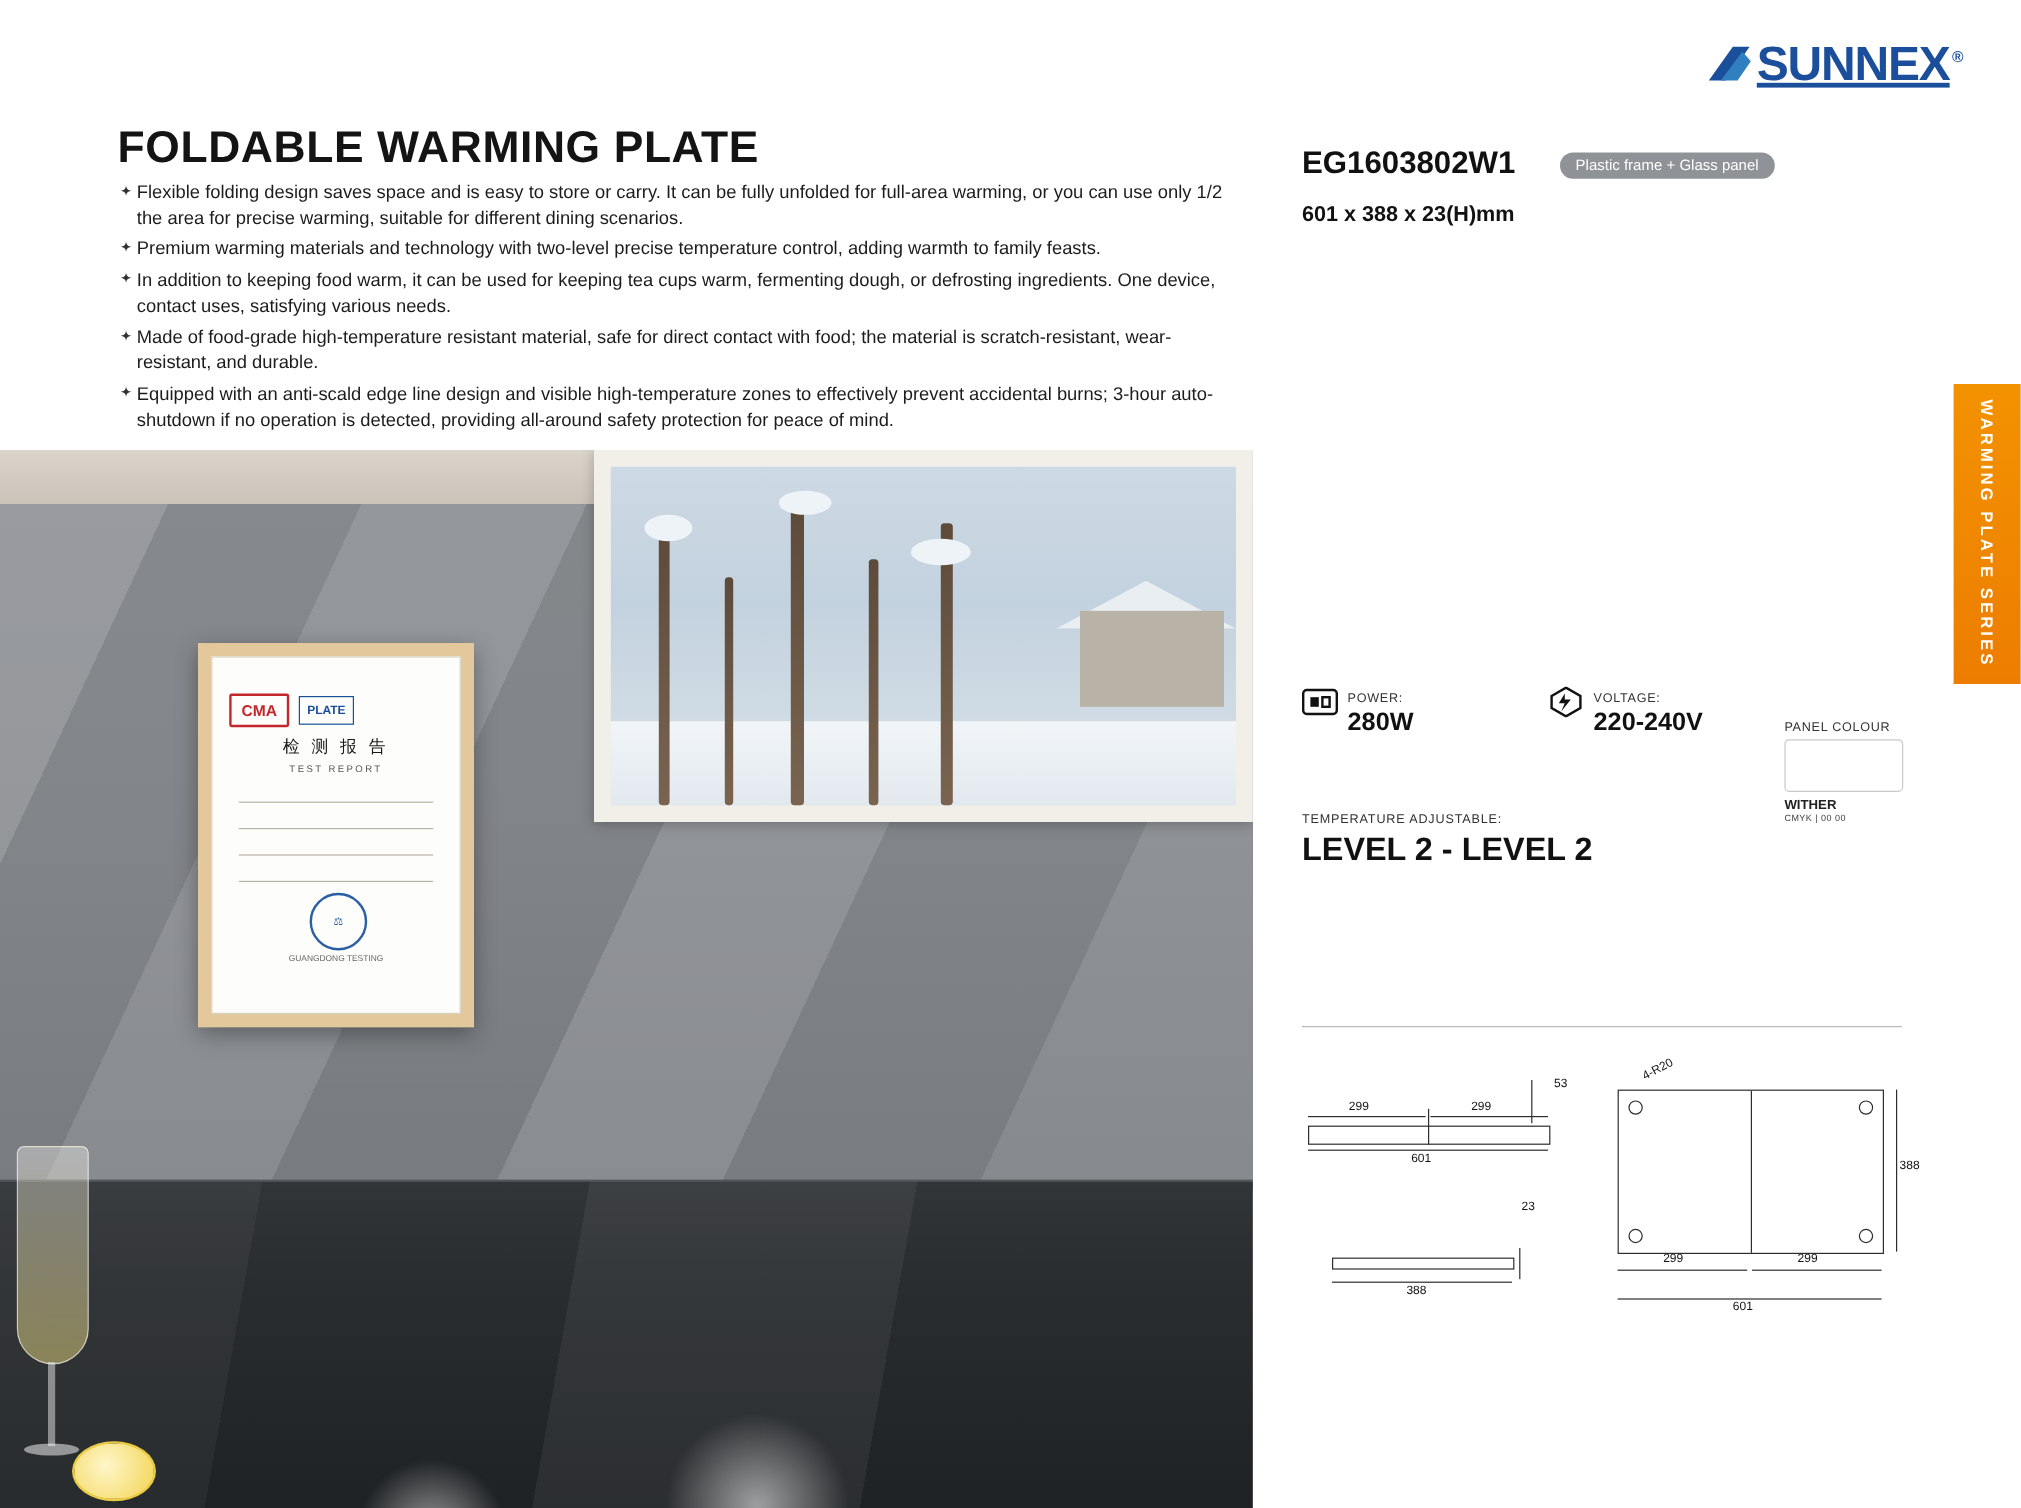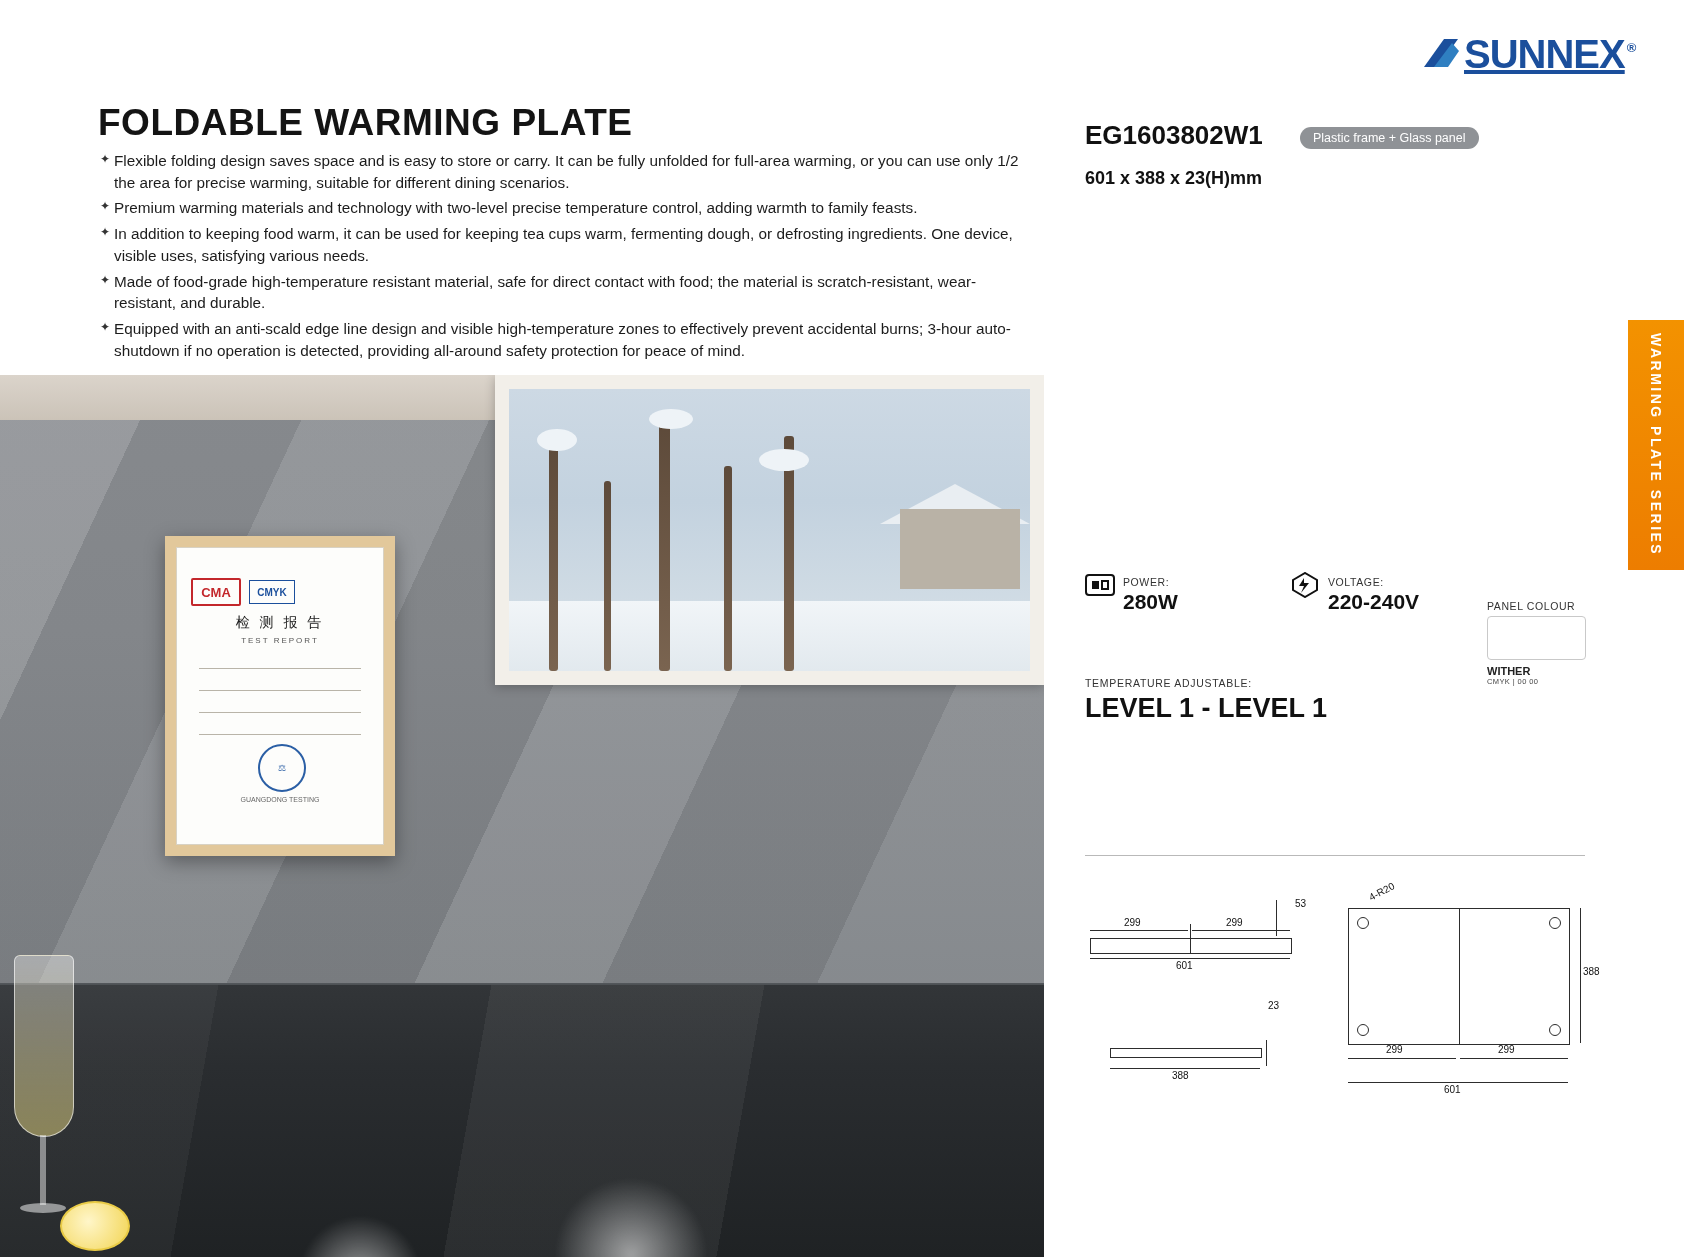--- a/index.html
+++ b/index.html
@@ -232,21 +232,21 @@
   <div class="bullet">
     <span class="dot">✦</span>
     <span class="txt">Flexible folding design saves space and is easy to store or carry. It can be fully unfolded for full-area warming, or you can use only 1/2 the area for precise warming, suitable for different dining scenarios.</span>
   </div>
   <div class="bullet">
     <span class="dot">✦</span>
     <span class="txt">Premium warming materials and technology with two-level precise temperature control, adding warmth to family feasts.</span>
   </div>
   <div class="bullet">
     <span class="dot">✦</span>
-    <span class="txt">In addition to keeping food warm, it can be used for keeping tea cups warm, fermenting dough, or defrosting ingredients. One device, visible uses, satisfying various needs.</span>
+    <span class="txt">In addition to keeping food warm, it can be used for keeping tea cups warm, fermenting dough, or defrosting ingredients. One device, contact uses, satisfying various needs.</span>
   </div>
   <div class="bullet">
     <span class="dot">✦</span>
     <span class="txt">Made of food-grade high-temperature resistant material, safe for direct contact with food; the material is scratch-resistant, wear-resistant, and durable.</span>
   </div>
   <div class="bullet">
     <span class="dot">✦</span>
     <span class="txt">Equipped with an anti-scald edge line design and visible high-temperature zones to effectively prevent accidental burns; 3-hour auto-shutdown if no operation is detected, providing all-around safety protection for peace of mind.</span>
   </div>
 </div>
@@ -267,21 +267,21 @@
     <div class="snowtree" style="left:275px;width:10px;height:235px;"></div>
     <div class="snowcap" style="left:28px;top:40px;width:40px;height:22px;"></div>
     <div class="snowcap" style="left:140px;top:20px;width:44px;height:20px;"></div>
     <div class="snowcap" style="left:250px;top:60px;width:50px;height:22px;"></div>
   </div>
 
   <div class="cert">
     <div class="cert-inner">
       <div class="cert-logos">
         <span class="cma">CMA</span>
-        <span class="cnas">CMYK</span>
+        <span class="cnas">PLATE</span>
       </div>
       <div class="cert-title">检 测 报 告</div>
       <div class="cert-sub">TEST    REPORT</div>
       <div class="cert-line" style="top:120px;"></div>
       <div class="cert-line" style="top:142px;"></div>
       <div class="cert-line" style="top:164px;"></div>
       <div class="cert-line" style="top:186px;"></div>
       <div class="cert-seal">⚖</div>
       <div class="cert-foot">GUANGDONG TESTING</div>
     </div>
@@ -354,21 +354,21 @@
 
 <div class="panelcolour">
   <div class="pct">PANEL COLOUR</div>
   <div class="swatch"></div>
   <div class="swname">WITHER</div>
   <div class="swcmyk">CMYK | 00 00</div>
 </div>
 
 <div class="tempwrap">
   <div class="templbl">TEMPERATURE ADJUSTABLE:</div>
-  <div class="tempval">LEVEL 1 - LEVEL 1</div>
+  <div class="tempval">LEVEL 2 - LEVEL 2</div>
 </div>
 
 <div class="hr"></div>
 
 <div class="tech">
 
   <div class="plateside" style="left:10px;top:38px;width:200px;height:14px;"></div>
   <div class="vline" style="left:110px;top:24px;height:30px;"></div>
   <div class="arrowline" style="left:10px;top:30px;width:98px;"></div>
   <div class="arrowline" style="left:112px;top:30px;width:98px;"></div>

